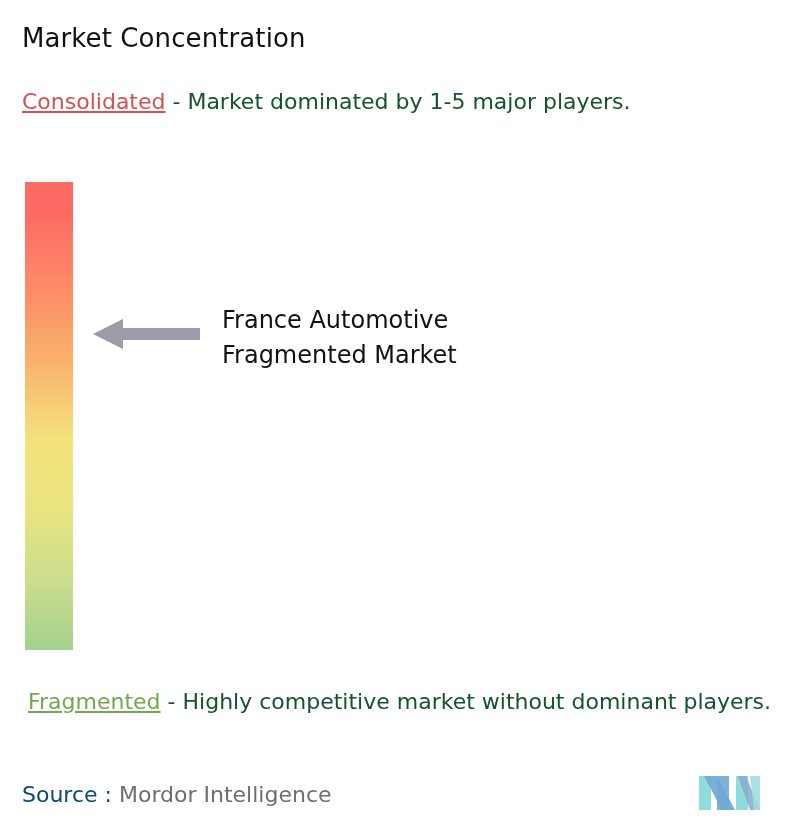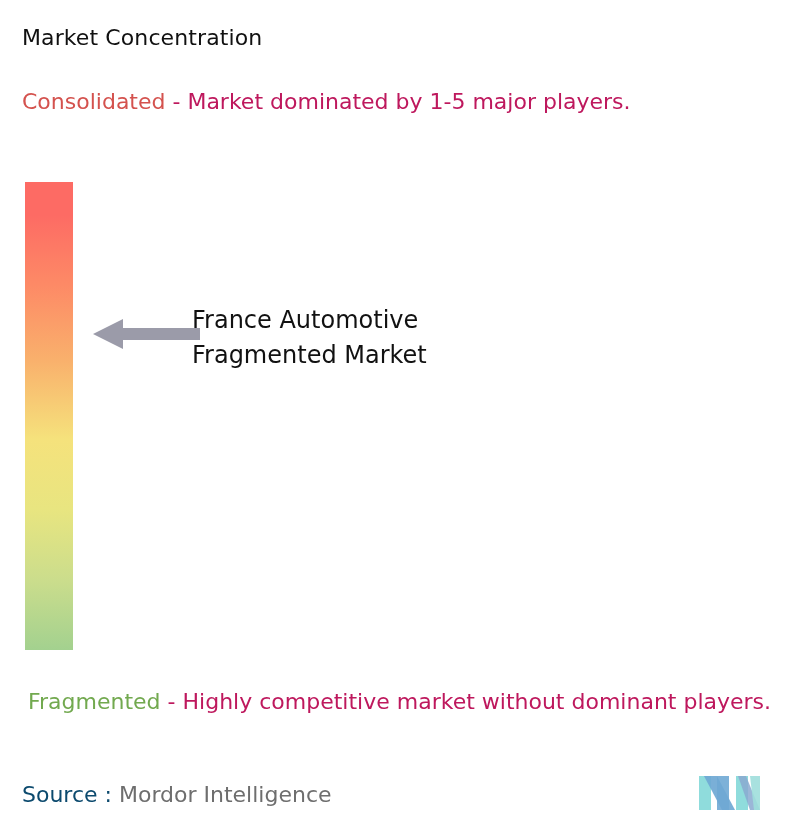--- a/index.html
+++ b/index.html
@@ -18,21 +18,21 @@
     height: 834px;
     background: #ffffff;
     overflow: hidden;
   }
 
   
   .title {
     position: absolute;
     left: 22px;
     top: 21px;
-    font-size: 22px;
+    font-size: 26px;
     line-height: 34px;
     color: #111111;
     letter-spacing: 0.1px;
     white-space: nowrap;
   }
 
   
   .desc {
     position: absolute;
     font-size: 22px;
@@ -44,24 +44,25 @@
     top: 86px;
     width: 752px;
   }
   .desc-bottom {
     left: 28px;
     top: 686px;
     width: 762px;
   }
   .keyword {
     font-size: 22px;
+    text-decoration: underline;
   }
   .keyword-consolidated { color: #d4524e; }
   .keyword-fragmented   { color: #72a94f; }
-  .desc-rest { color: #be185d; }
+  .desc-rest { color: #14532d; }
 
   
   .spectrum-bar {
     position: absolute;
     left: 25px;
     top: 182px;
     width: 48px;
     height: 468px;
     background: linear-gradient(
         to bottom,
@@ -82,21 +83,21 @@
     position: absolute;
     left: 93px;
     top: 318px;
     width: 107px;
     height: 32px;
   }
 
   
   .callout-label {
     position: absolute;
-    left: 192px;
+    left: 222px;
     top: 303px;
     width: 330px;
     font-size: 24px;
     line-height: 35px;
     color: #111111;
   }
   .callout-label .line { display: block; white-space: nowrap; }
 
   
   .source-note {

